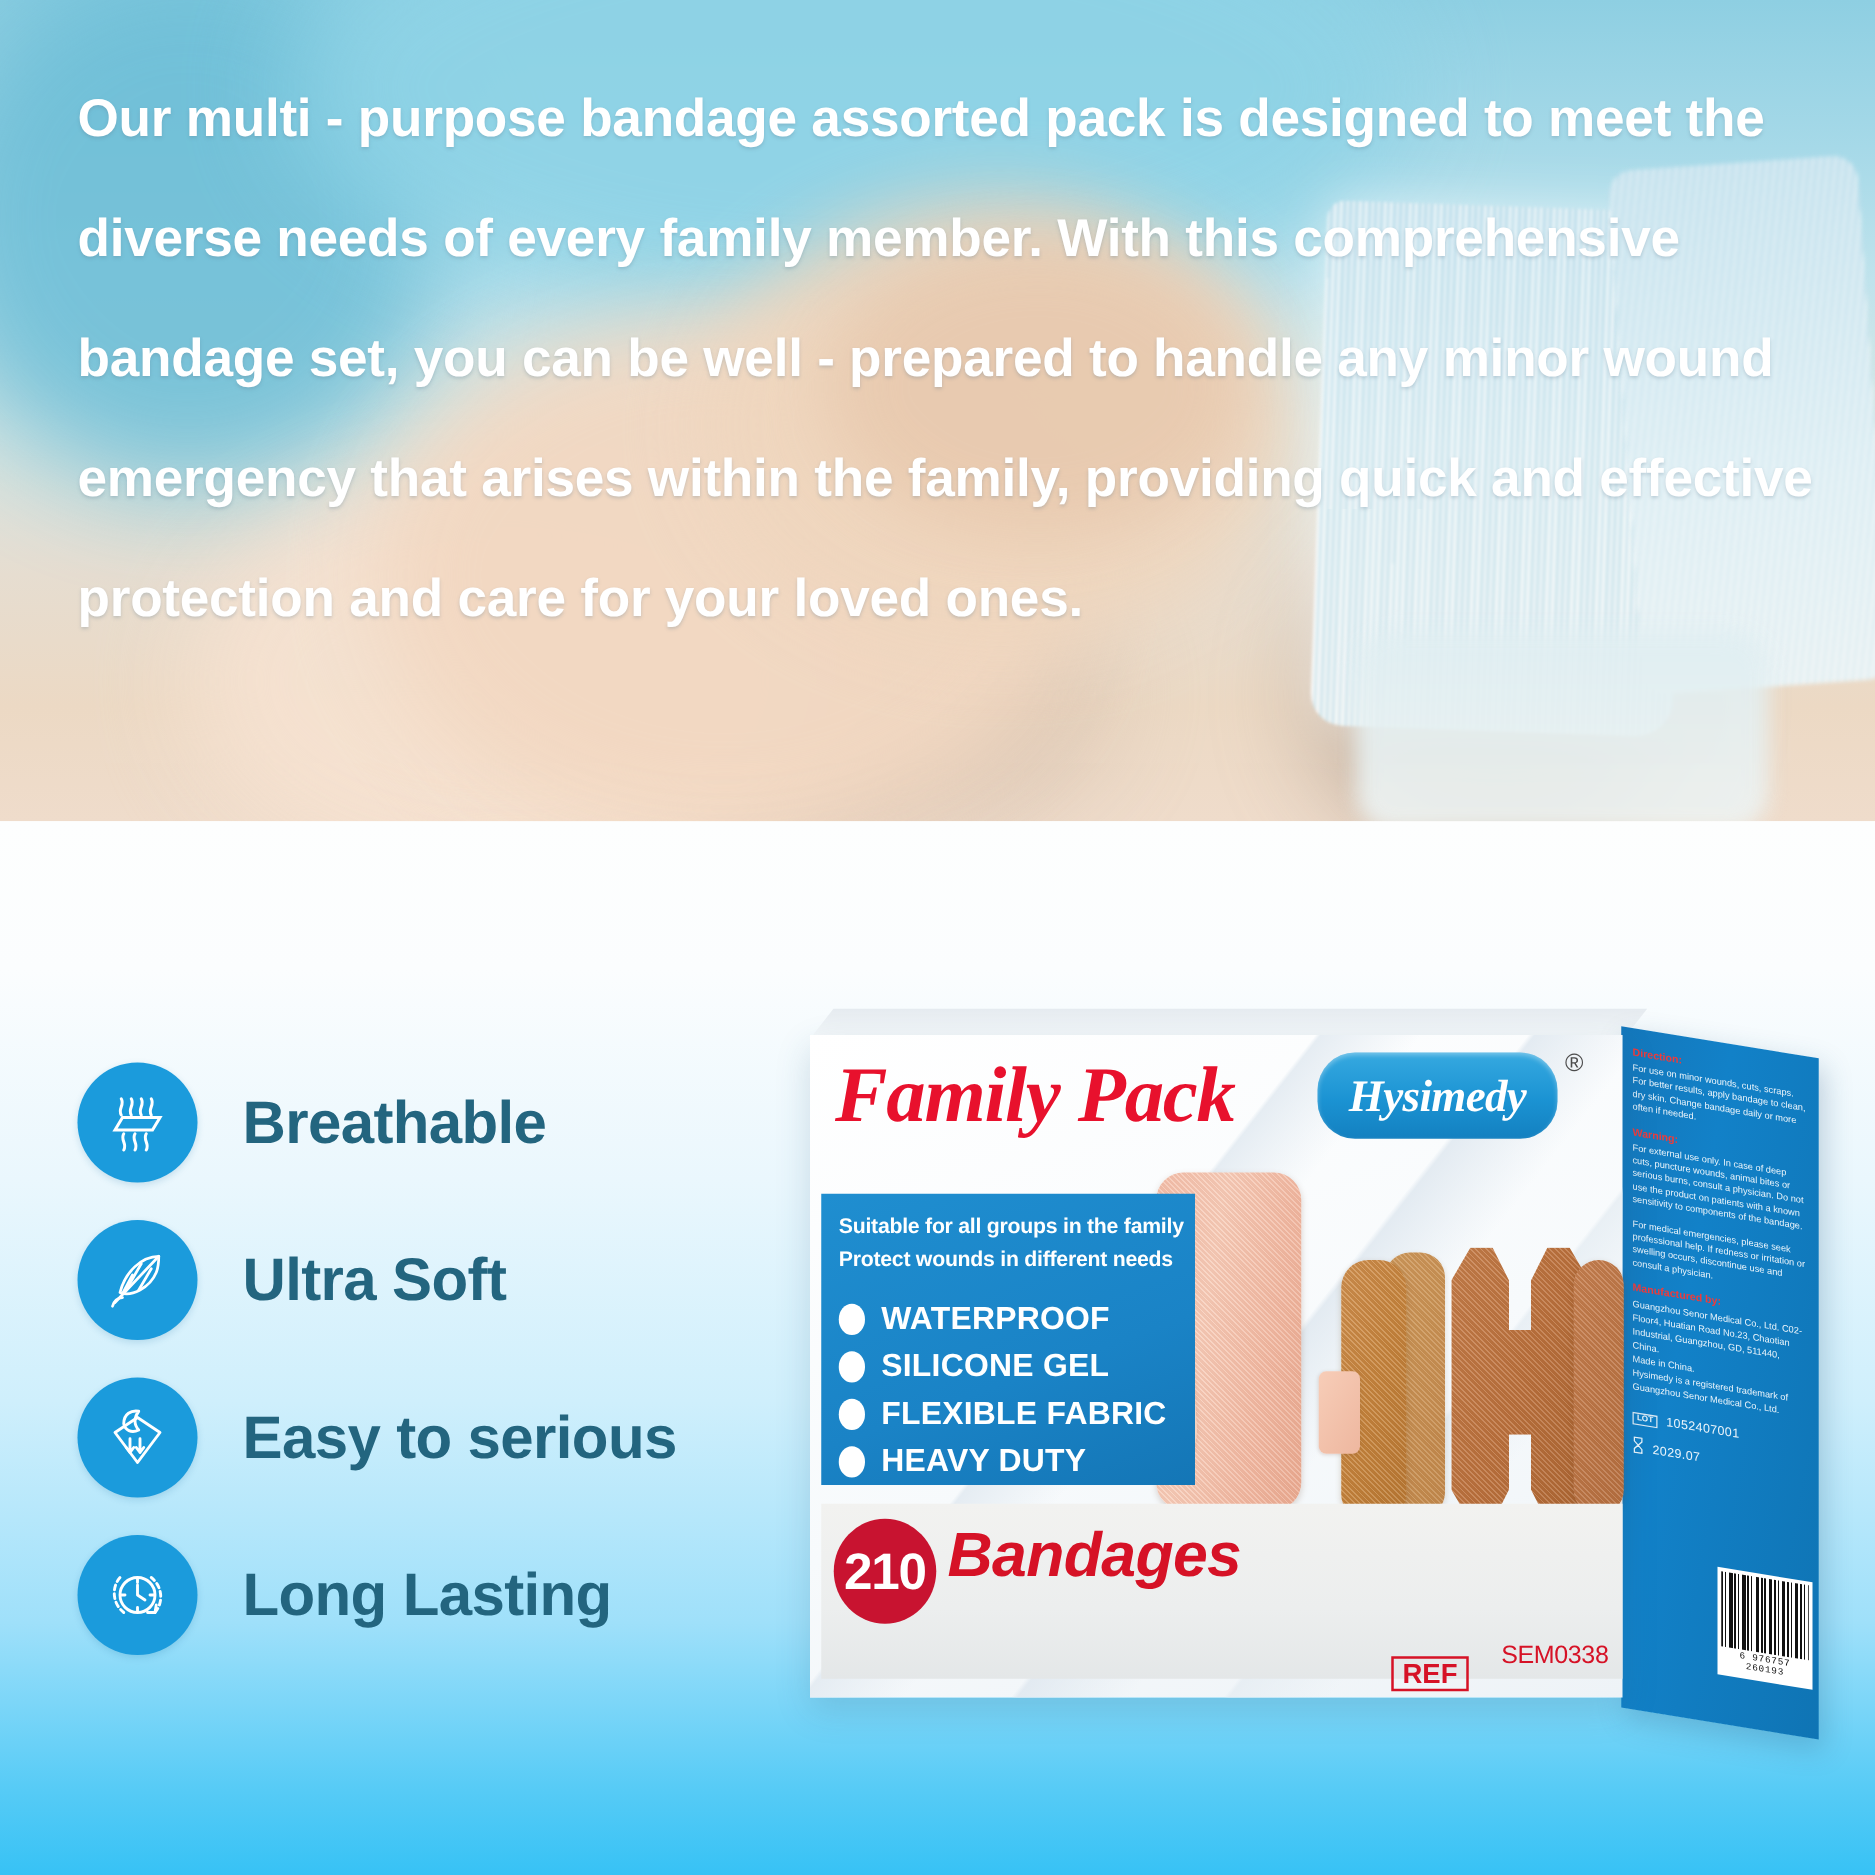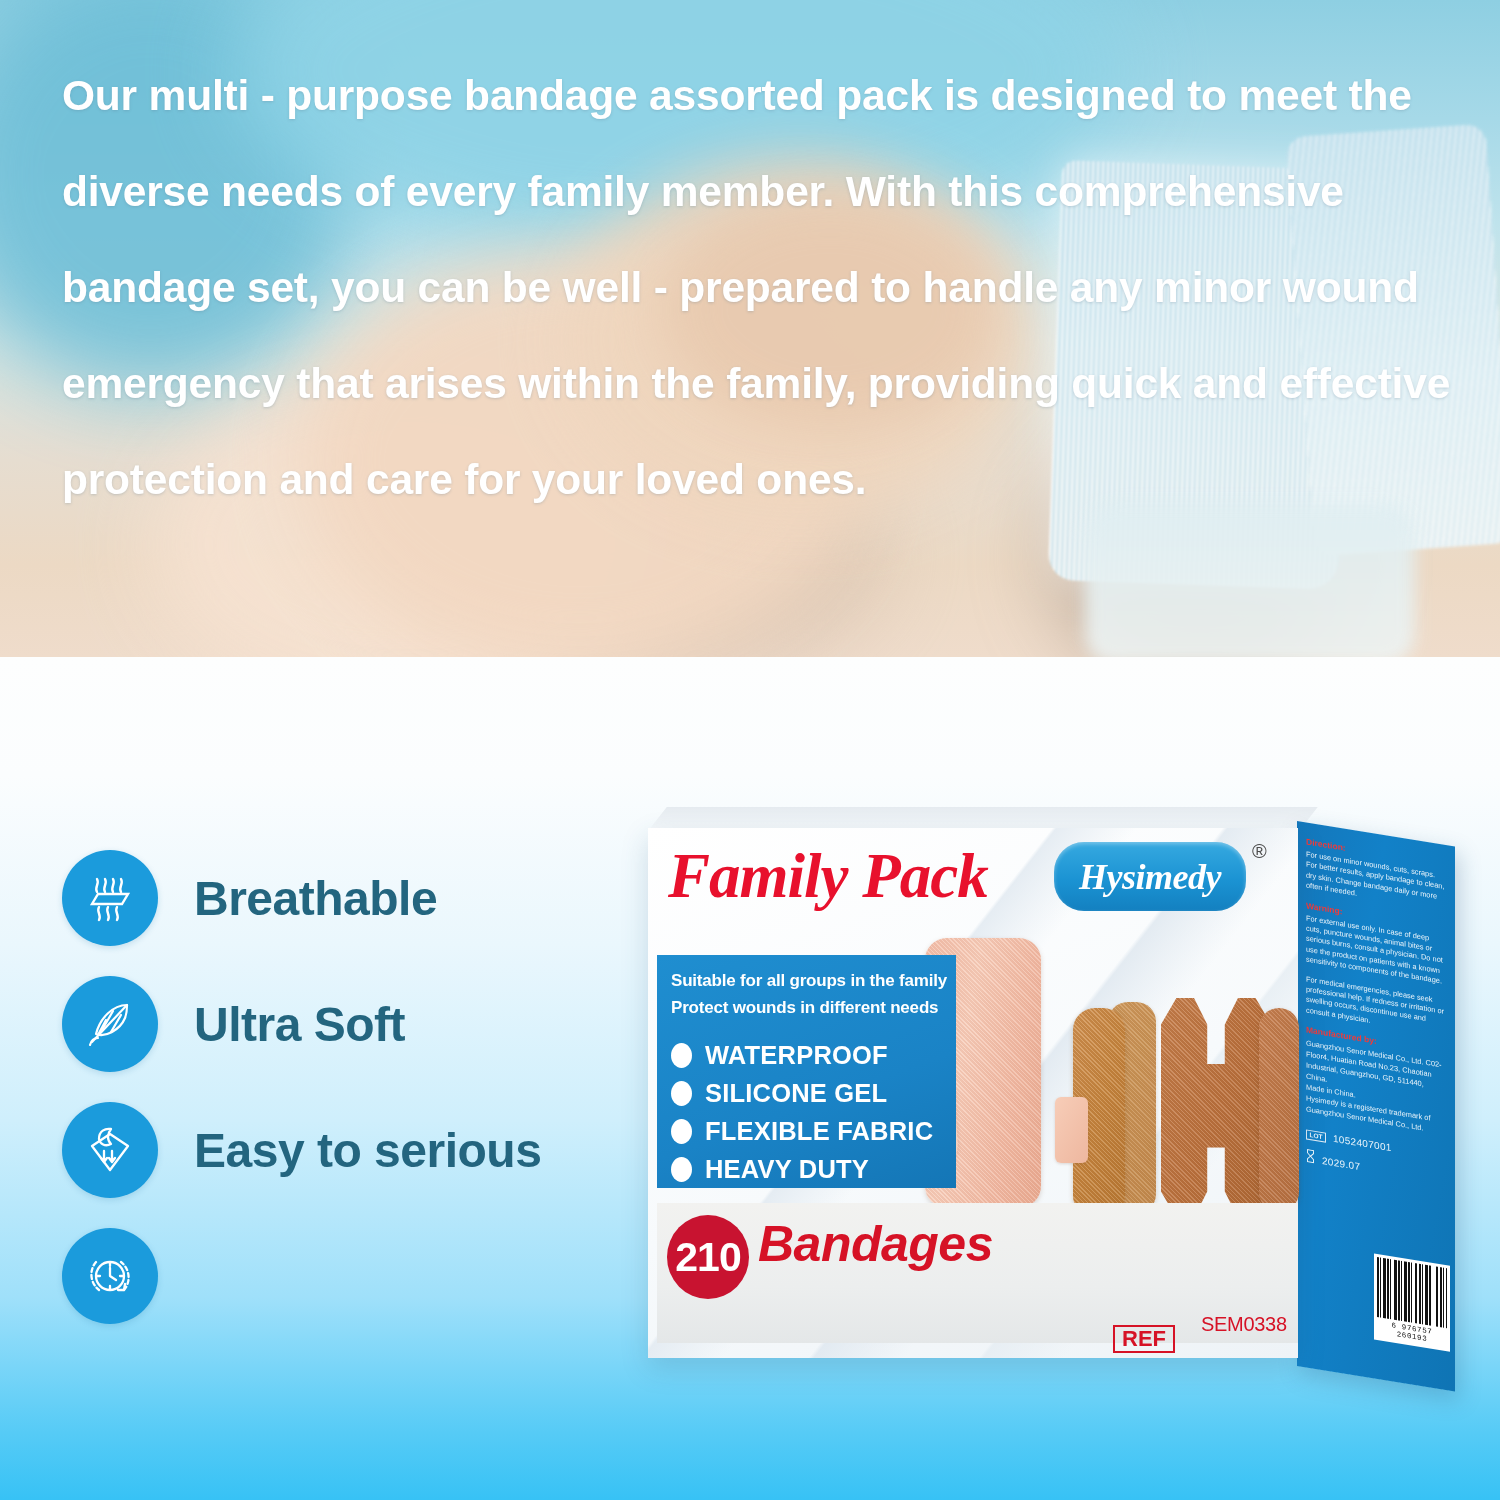--- a/index.html
+++ b/index.html
@@ -312,20 +312,21 @@
         <div class="feat-ico">
           <svg width="60" height="60" viewBox="0 0 60 60" fill="none" stroke="#ffffff" stroke-width="2.3" stroke-linecap="round" stroke-linejoin="round">
             <circle cx="30" cy="30" r="14"></circle>
             <path d="M30 22 L30 30 L36 34"></path>
             <path d="M30 17 L30 20 M43 30 L40 30 M30 43 L30 40 M17 30 L20 30"></path>
             <path d="M44 44 C51 36, 50 23, 41 16" stroke-dasharray="4 3"></path>
             <path d="M16 16 C9 24, 10 37, 19 44" stroke-dasharray="4 3"></path>
             <path d="M44 44 L45 38 M44 44 L38 44"></path>
           </svg>
         </div>
+        <div class="feat-label">Long Lasting</div>
       </div>
 
     </div>
 
     <div class="box">
 
       <div class="face-top"></div>
 
       <div class="face-side">
         <div class="side-inner">

